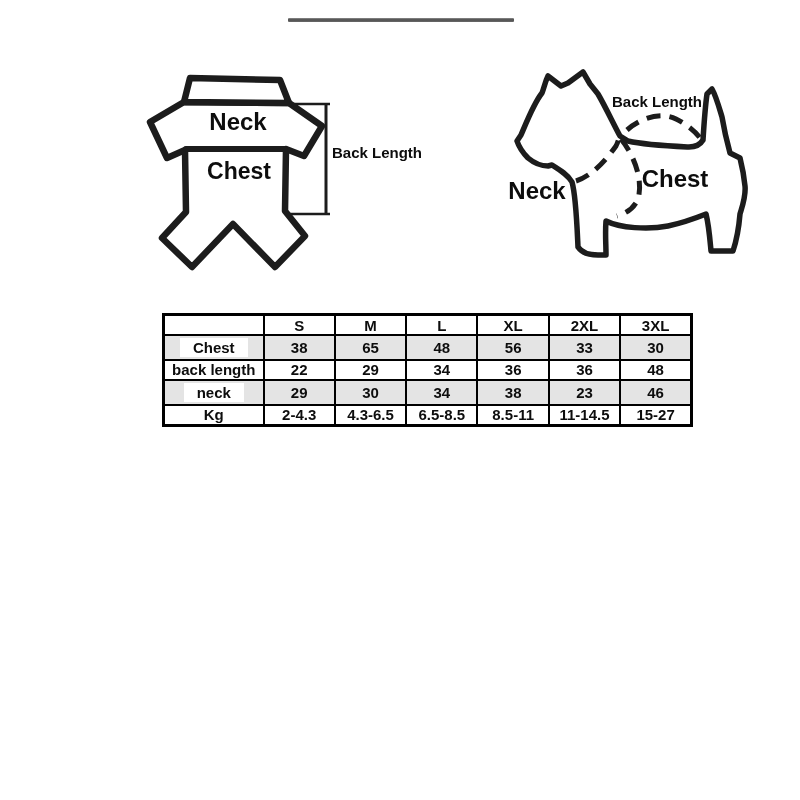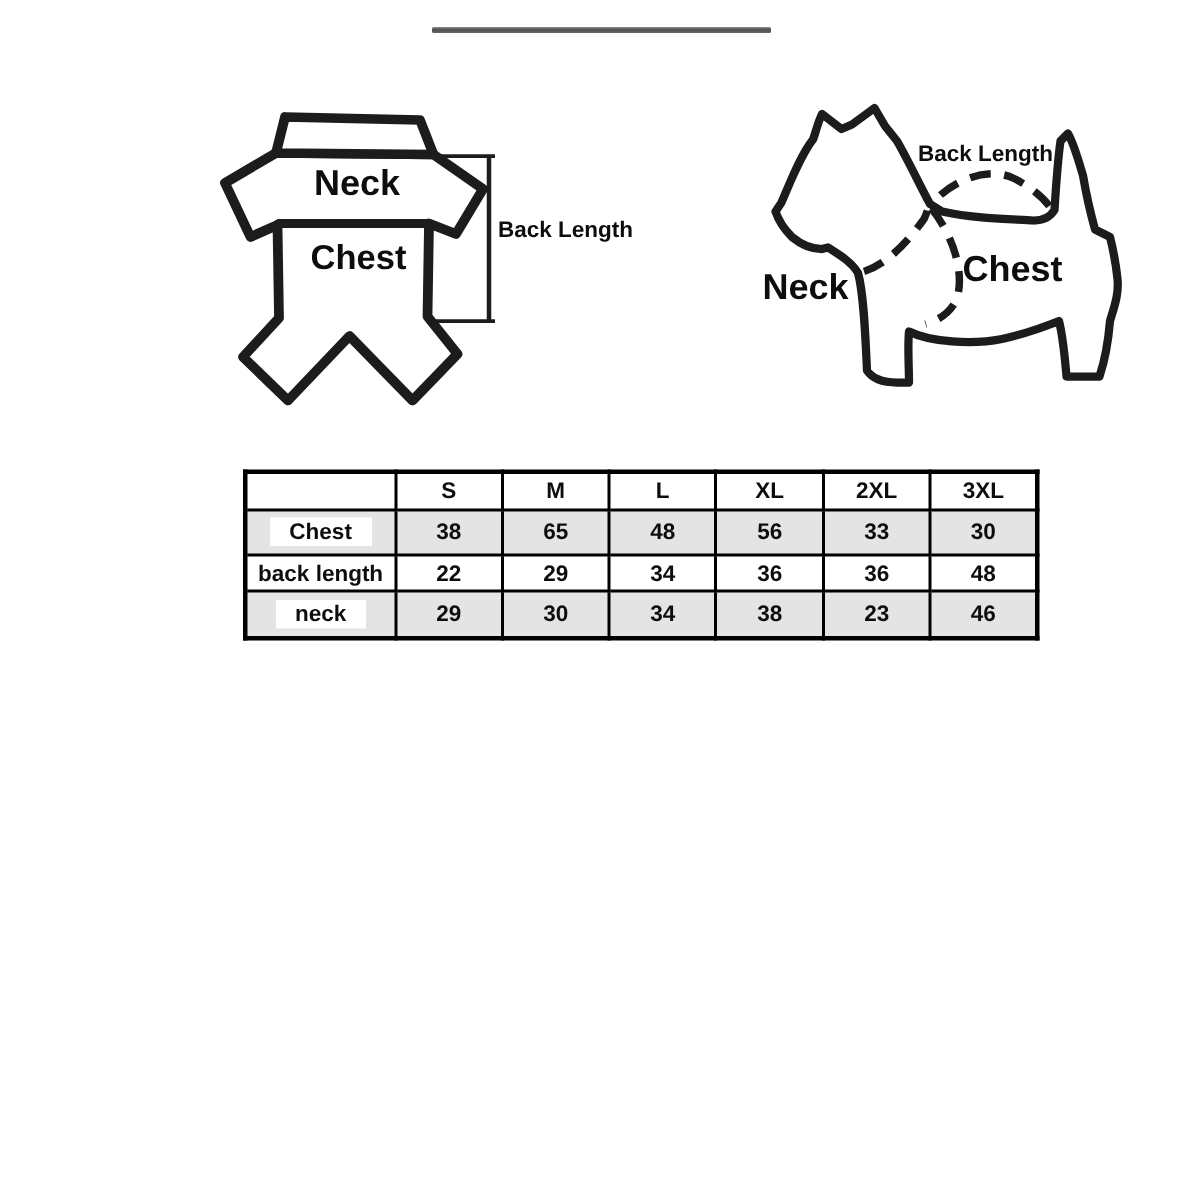--- a/index.html
+++ b/index.html
@@ -208,16 +208,25 @@
       </tr>
       <tr class="shaded">
         <td><span class="patch">neck</span></td>
         <td>29</td>
         <td>30</td>
         <td>34</td>
         <td>38</td>
         <td>23</td>
         <td>46</td>
       </tr>
+      <tr>
+        <td>Kg</td>
+        <td>2-4.3</td>
+        <td>4.3-6.5</td>
+        <td>6.5-8.5</td>
+        <td>8.5-11</td>
+        <td>11-14.5</td>
+        <td>15-27</td>
+      </tr>
     </tbody>
   </table>
 
 </div>
 
 </body></html>

